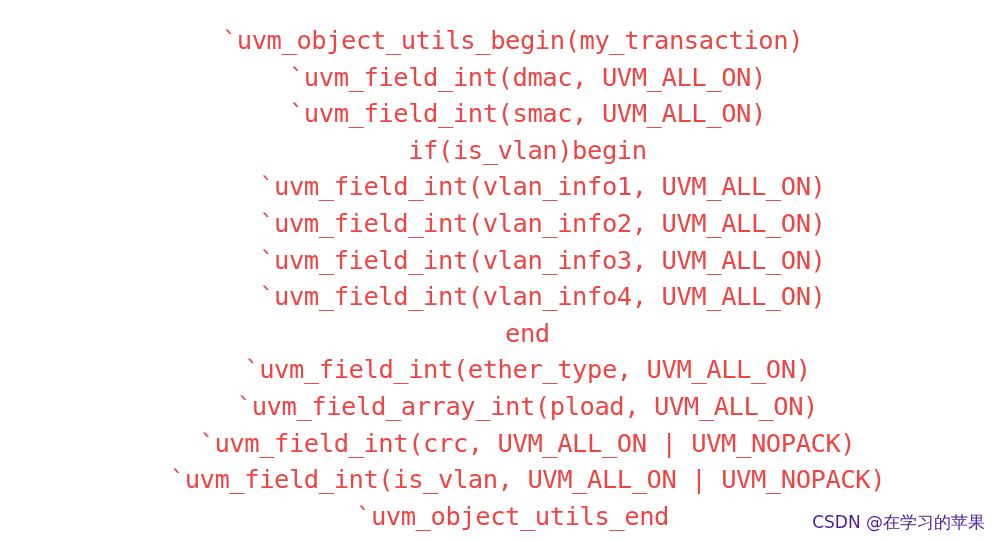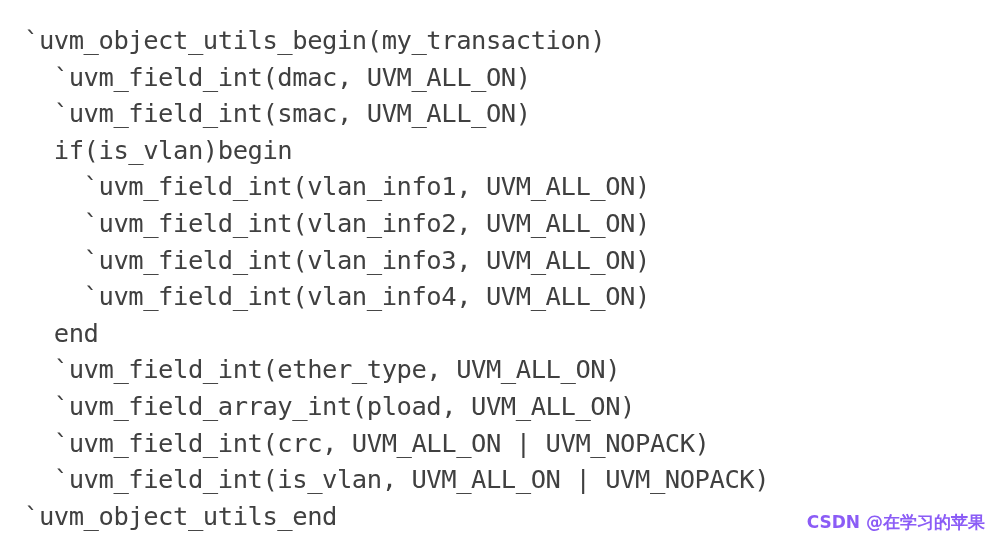--- a/index.html
+++ b/index.html
@@ -22,34 +22,35 @@
     height: 542px;
     box-sizing: border-box;
     padding: 9px 0 0 24px;
   }
   .code-line {
     display: block;
     height: 36.6px;
     line-height: 36.6px;
     font-size: 25.5px;
     letter-spacing: -0.45px;
-    color: #404040;
+    color: #ef4444;
     white-space: pre;
     font-family: "DejaVu Sans Mono", "Liberation Mono", monospace;
+    text-align: center;
   }
   #watermark {
     position: absolute;
     right: 16px;
     bottom: 9px;
     font-family: "DejaVu Sans", "Liberation Sans", sans-serif;
     font-size: 17px;
     line-height: 21px;
     color: #dedede;
     white-space: pre;
     user-select: none;
   }
 </style>
 </head>
 <body style="background: rgb(255, 255, 255);">
 
 <pre id="code-listing" style="color: rgb(27, 27, 27);"><span class="code-line">`uvm_object_utils_begin(my_transaction)</span><span class="code-line">  `uvm_field_int(dmac, UVM_ALL_ON)</span><span class="code-line">  `uvm_field_int(smac, UVM_ALL_ON)</span><span class="code-line">  if(is_vlan)begin</span><span class="code-line">    `uvm_field_int(vlan_info1, UVM_ALL_ON)</span><span class="code-line">    `uvm_field_int(vlan_info2, UVM_ALL_ON)</span><span class="code-line">    `uvm_field_int(vlan_info3, UVM_ALL_ON)</span><span class="code-line">    `uvm_field_int(vlan_info4, UVM_ALL_ON)</span><span class="code-line">  end</span><span class="code-line">  `uvm_field_int(ether_type, UVM_ALL_ON)</span><span class="code-line">  `uvm_field_array_int(pload, UVM_ALL_ON)</span><span class="code-line">  `uvm_field_int(crc, UVM_ALL_ON | UVM_NOPACK)</span><span class="code-line">  `uvm_field_int(is_vlan, UVM_ALL_ON | UVM_NOPACK)</span><span class="code-line">`uvm_object_utils_end</span></pre>
 
-<div id="watermark" style="color: #8b5cf6; font-weight: bold;">CSDN @在学习的苹果</div>
+<div id="watermark" style="color: #4c1d95;">CSDN @在学习的苹果</div>
 
 </body></html>

